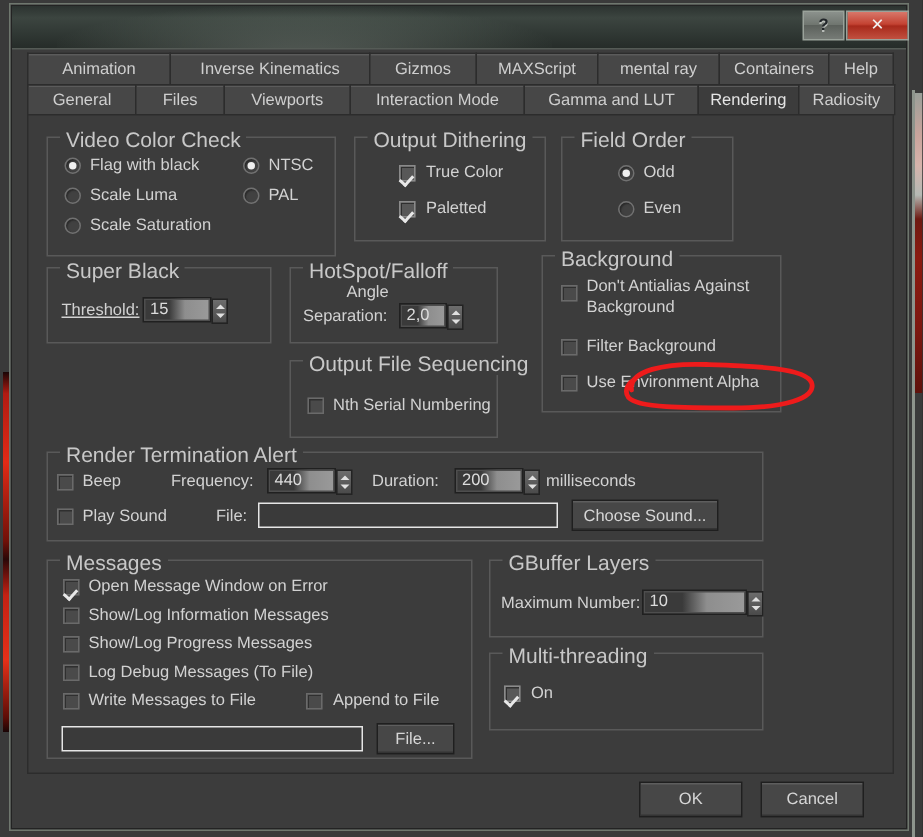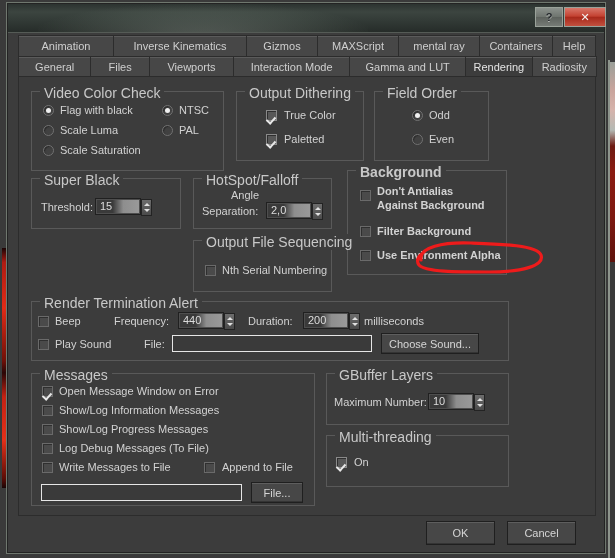--- a/index.html
+++ b/index.html
@@ -168,38 +168,38 @@
     <div class="group" style="left:355px;top:14px;width:115px;height:70px;">
       <span class="glabel">Field Order</span>
       <div class="rb on" style="left:37px;top:18px;"></div>
       <span class="ctl" style="left:54px;top:17px;">Odd</span>
       <div class="rb" style="left:37px;top:42px;"></div>
       <span class="ctl" style="left:54px;top:41px;">Even</span>
     </div>
 
     <div class="group" style="left:12px;top:101px;width:150px;height:51px;">
       <span class="glabel">Super Black</span>
-      <span class="ctl" style="left:9px;top:22px;">Threshold:</span>
+      <span class="ctl" style="left:9px;top:22px;text-decoration:underline;">Threshold:</span>
       <div class="spin" style="left:63px;top:19px;width:46px;">
         <span>15</span>
         <div class="spinbtns"></div>
       </div>
     </div>
 
     <div class="group" style="left:174px;top:101px;width:139px;height:51px;">
       <span class="glabel">HotSpot/Falloff</span>
       <span class="ctl" style="left:37px;top:10px;">Angle</span>
       <span class="ctl" style="left:8px;top:26px;">Separation:</span>
-      <div class="spin" style="left:72px;top:23px;width:46px;">
+      <div class="spin" style="left:72px;top:23px;width:32px;">
         <span>2,0</span>
         <div class="spinbtns"></div>
       </div>
     </div>
 
-    <div class="group" style="left:328px;top:93px;width:160px;height:105px;font-weight:bold;">
+    <div class="group" style="left:342px;top:93px;width:160px;height:105px;">
       <span class="glabel">Background</span>
       <div class="cb" style="left:12px;top:19px;"></div>
       <span class="ctl" style="left:29px;top:13px;line-height:14px;white-space:normal;width:118px;"><span>Don't Antialias Against Background</span></span>
       <div class="cb" style="left:12px;top:55px;"></div>
       <span class="ctl" style="left:29px;top:54px;">Filter Background</span>
       <div class="cb" style="left:12px;top:79px;"></div>
       <span class="ctl" style="left:29px;top:78px;">Use Environment Alpha</span>
     </div>
 
 
@@ -245,21 +245,21 @@
       <span class="ctl" style="left:27px;top:87px;">Write Messages to File</span>
       <div class="cb" style="left:172px;top:88px;"></div>
       <span class="ctl" style="left:190px;top:87px;">Append to File</span>
       <div class="tfield" style="left:9px;top:110px;width:201px;"></div>
       <div class="pbtn" style="left:219px;top:108px;width:52px;height:21px;line-height:20px;">File...</div>
     </div>
 
     <div class="group" style="left:307px;top:296px;width:183px;height:52px;">
       <span class="glabel">GBuffer Layers</span>
       <span class="ctl" style="left:7px;top:22px;">Maximum Number:</span>
-      <div class="spin" style="left:101px;top:19px;width:46px;text-align:center;">
+      <div class="spin" style="left:101px;top:19px;width:70px;text-align:center;">
         <span>10</span>
         <div class="spinbtns"></div>
       </div>
     </div>
 
     <div class="group" style="left:307px;top:358px;width:183px;height:52px;">
       <span class="glabel">Multi-threading</span>
       <div class="cb on bright" style="left:9px;top:21px;"></div>
       <span class="ctl" style="left:27px;top:20px;">On</span>
     </div>

